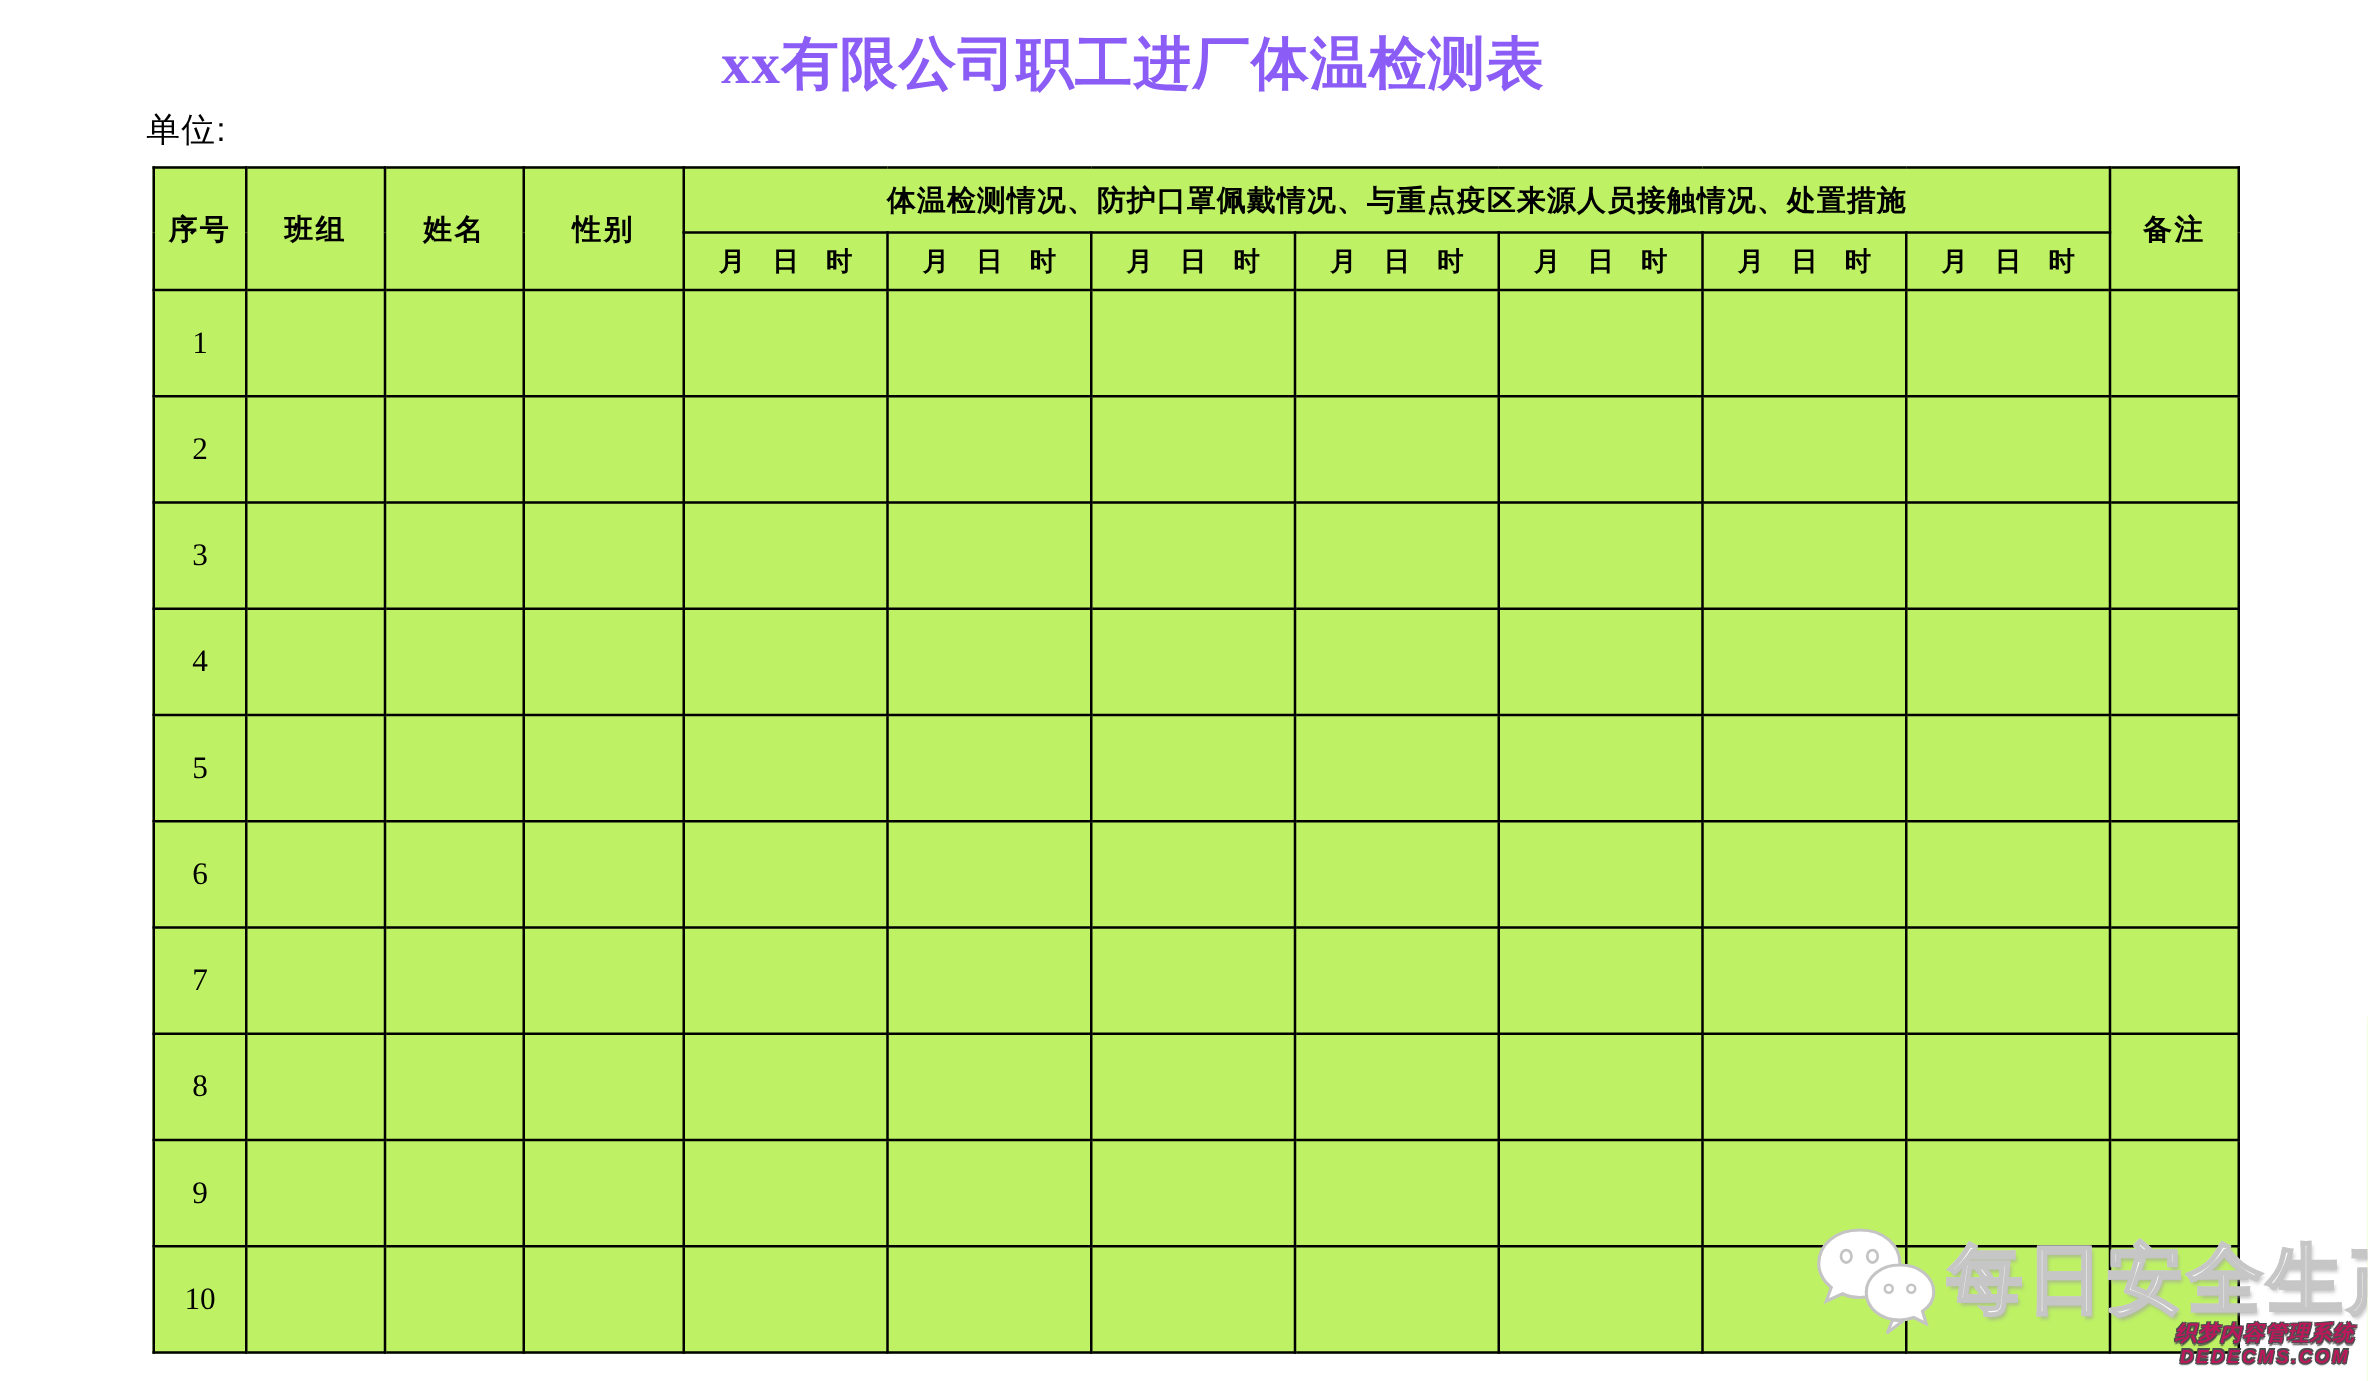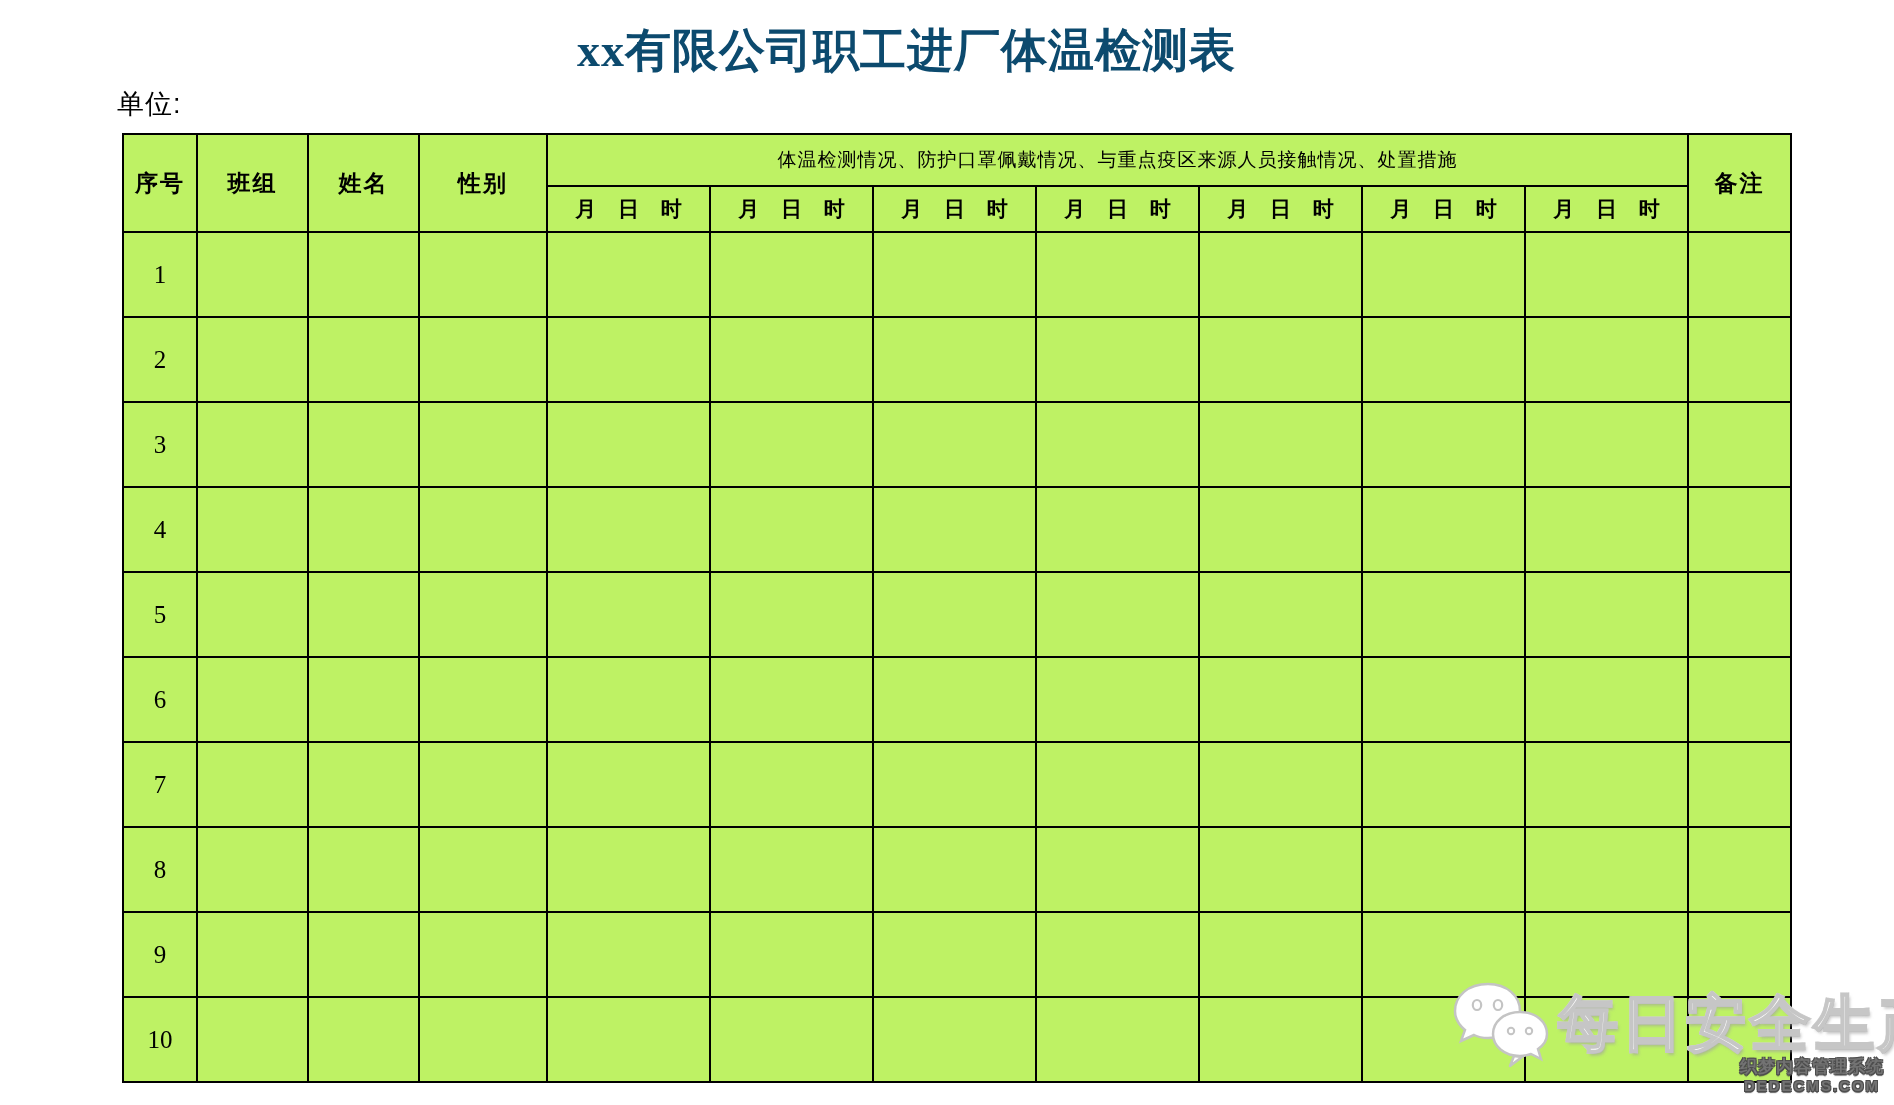--- a/index.html
+++ b/index.html
@@ -5,41 +5,41 @@
   * { margin:0; padding:0; box-sizing:border-box; }
   html,body { background:#ffffff; }
   .page {
     position:relative; width:1894px; height:1105px;
     background:#ffffff; overflow:hidden; color:#000;
     font-family:"Liberation Sans", sans-serif;
   }
   .doc-title {
     position:absolute; top:20px; left:123px; width:1567px;
     text-align:center; font-family:"Liberation Serif", serif;
-    font-weight:bold; font-size:46px; letter-spacing:1px; color:#0c4a6e;
+    font-weight:bold; font-size:46px; letter-spacing:1px; color:#8b5cf6;
   }
   .unit-label {
     position:absolute; top:86px; left:117px;
     font-size:27px; color:#000; letter-spacing:1px;text-align:center;
   }
   table.form-table {
     position:absolute; left:122px; top:133px;
     border-collapse:collapse; table-layout:fixed; width:1668px;
     background:#bef264;
   }
   .form-table th, .form-table td {
     border:2px solid #000; padding:0;
     text-align:center; vertical-align:middle;
     overflow:hidden; white-space:nowrap;
   }
   .hdr-row1 { height:52px; }
   .hdr-row2 { height:46px; }
   .data-row { height:85px; }
   .h-main  { font-size:23px; font-weight:bold; letter-spacing:2px; }
-  .h-span  { font-size:19px; font-weight:normal; letter-spacing:1px;border-radius:12px; }
+  .h-span  { font-size:23px; font-weight:bold; letter-spacing:1px;border-radius:12px; }
   .h-sub   { font-size:21px; font-weight:bold; word-spacing:16px; }
   .num-cell {
     font-family:"Liberation Serif", serif;
     font-size:25px; font-weight:normal;
   }
   
   .watermark {
     position:absolute; left:1448px; top:978px; height:92px;
     display:flex; align-items:center; pointer-events:none;
   }
@@ -52,25 +52,26 @@
       2px 3px 3px rgba(160,160,160,0.6),
       -1px -1px 0 #d4d4d4, 1px -1px 0 #d4d4d4,
       -1px 1px 0 #d4d4d4, 1px 1px 0 #d4d4d4;
   }
   
   .cms-badge {
     position:absolute; right:2px; top:1056px; width:160px;
     text-align:center; line-height:1.25; pointer-events:none;
   }
   .cms-line {
-    display:block; font-weight:bold; color:#737373;
+    display:block; font-weight:bold; color:#be185d;
     text-shadow:
       -1px -1px 0 #4d4d4d, 1px -1px 0 #4d4d4d,
       -1px 1px 0 #4d4d4d, 1px 1px 0 #4d4d4d,
       0 2px 1px rgba(70,70,70,0.85);
+    font-style: italic;
   }
   .cms-line1 { font-size:17px; letter-spacing:1px; }
   .cms-line2 { font-size:15px; letter-spacing:2px; font-family:"Liberation Sans", sans-serif; }
 </style>
 </head>
 <body>
 
 <div class="page">
 
   <div class="doc-title">xx有限公司职工进厂体温检测表</div>

